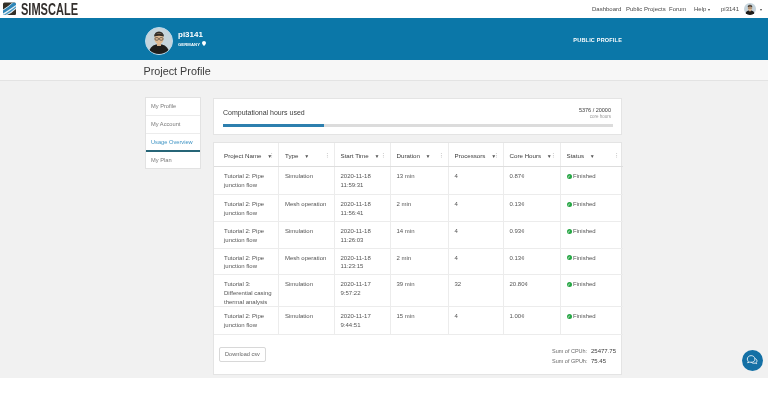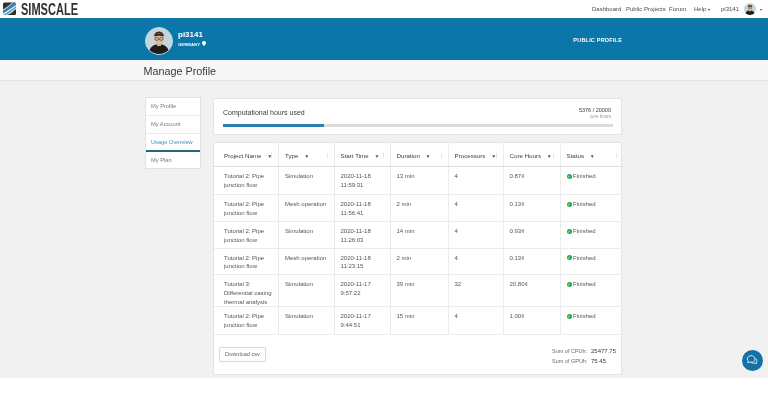--- a/index.html
+++ b/index.html
@@ -107,21 +107,21 @@
       <rect x="13.5" y="9.6" width="3.6" height="2.6" rx="1.2" fill="none" stroke="#4a423c" stroke-width="0.7"></rect>
     </svg>
   </div>
   <div id="uname" class="abs">pi3141</div>
   <div id="uloc" class="abs">GERMANY<svg width="4" height="5" viewBox="0 0 4 5" style="margin-left:1.5px;vertical-align:-0.5px;">
       <path d="M2 0 C3.1 0 4 0.9 4 2 C4 3.2 2 5 2 5 C2 5 0 3.2 0 2 C0 0.9 0.9 0 2 0 Z" fill="#fff"></path>
     </svg></div>
   <div id="pubprof" class="abs">PUBLIC PROFILE</div>
 
   <div id="headbar" class="abs"></div>
-  <div id="headtitle" class="abs">Manage Profile</div>
+  <div id="headtitle" class="abs">Project Profile</div>
 
   <div id="content" class="abs"></div>
   <div id="footerstrip" class="abs"></div>
 
   <div id="sidebar" class="abs">
     <div class="sbitem">My Profile</div>
     <div class="sbitem">My Account</div>
     <div class="sbitem active">Usage Overview</div>
     <div class="sbitem">My Plan</div>
   </div>

